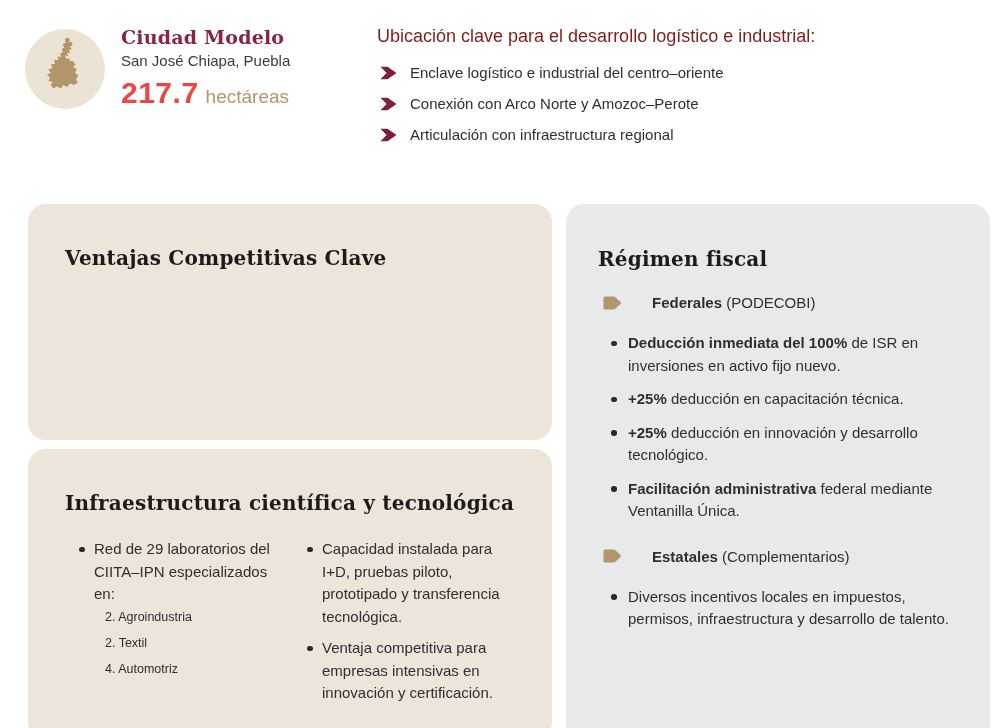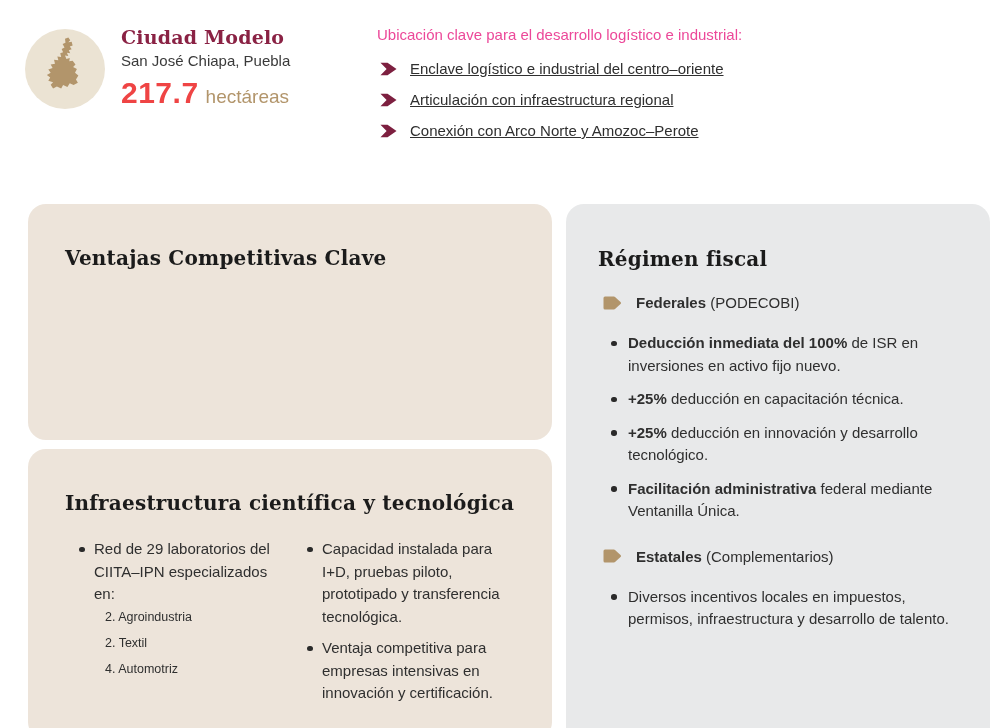--- a/index.html
+++ b/index.html
@@ -28,23 +28,23 @@
     font-family:"DejaVu Serif", serif;
     font-size:19px; font-weight:bold;
     color:#8a2244; margin:0 0 4px 0; letter-spacing:.2px;
   }
   .subtitle { font-size:15px; color:#3a3a3a; margin:0 0 7px 0; }
   .area-line { display:flex; align-items:baseline; }
   .area-value { font-size:30px; font-weight:bold; color:#ef4444; letter-spacing:.5px; }
   .area-unit { font-size:19px; color:#b2956b; margin-left:7px; }
 
   .header-right { padding-top:1px; }
-  .intro { font-size:15px; margin:0 0 17px 0; color:#ec4899; }
+  .intro { font-size:18px; margin:0 0 17px 0; color:#7f1d1d; }
   .arrow-list { list-style:none; margin:0; padding:0 0 0 3px; }
-  .arrow-list li { display:flex; align-items:center; margin-bottom:14px; font-size:15px;text-decoration:underline; }
+  .arrow-list li { display:flex; align-items:center; margin-bottom:14px; font-size:15px; }
   .arrow-ic { flex-shrink:0; margin-right:13px; display:inline-flex; }
 
   
   .main { position:absolute; left:28px; top:204px; display:flex; gap:14px; }
   .col-left { width:524px; display:flex; flex-direction:column; gap:9px; }
   .card { border-radius:18px; }
   .card.beige { background:#ede4da; }
   .card.gray  { background:#e8e9ea; }
   .card1 { height:236px; padding:42px 28px 0 37px; }
   .card2 { height:291px; padding:42px 28px 0 37px; }
@@ -61,21 +61,21 @@
   ul.bullets { list-style:none; margin:0; padding:0; }
   li.bullet { position:relative; padding-left:16px; margin-bottom:9px; font-size:15px; line-height:1.5; }
   li.bullet::before {
     content:""; position:absolute; left:1px; top:8.5px;
     width:5.5px; height:5.5px; border-radius:50%; background:#2a2a2a;
   }
   ul.sublist { list-style:none; margin:3px 0 0 0; padding:0 0 0 11px; }
   ul.sublist li { font-size:12.5px; margin-bottom:10px; line-height:1.3; }
 
   
-  .tag-row { display:flex; align-items:center; font-size:15px; margin:0 0 21px 4px; }
+  .tag-row { display:flex; align-items:center; font-size:15px; margin:0 0 21px 4px;gap:16px; }
   .tag-ic { flex-shrink:0; margin-right:14px; display:inline-flex; }
   .b { font-weight:bold; }
   ul.fiscal { list-style:none; margin:0 0 25px 0; padding:0 0 0 12px; width:352px; }
   ul.fiscal li.bullet { padding-left:18px; margin-bottom:11px; }
 </style>
 </head>
 <body>
 
 <div class="header">
   <div class="header-left">
@@ -106,29 +106,29 @@
             </svg>
         </span>
         <span>Enclave logístico e industrial del centro–oriente</span>
       </li>
       <li>
         <span class="arrow-ic">
           <svg width="17" height="14" viewBox="0 0 18 14" aria-hidden="true">
               <path fill="#7d2040" d="M0.5,0.5 H8 L17.5,7 8,13.5 H0.5 L7,7 Z"></path>
             </svg>
         </span>
-        <span>Articulación con infraestructura regional</span>
+        <span>Conexión con Arco Norte y Amozoc–Perote</span>
       </li>
       <li>
         <span class="arrow-ic">
           <svg width="17" height="14" viewBox="0 0 18 14" aria-hidden="true">
               <path fill="#7d2040" d="M0.5,0.5 H8 L17.5,7 8,13.5 H0.5 L7,7 Z"></path>
             </svg>
         </span>
-        <span>Conexión con Arco Norte y Amozoc–Perote</span>
+        <span>Articulación con infraestructura regional</span>
       </li>
     </ul>
   </div>
 </div>
 
 <div class="main">
   <div class="col-left">
 
     <section class="card beige card1">
       <h2 class="card-title">Ventajas Competitivas Clave</h2>

